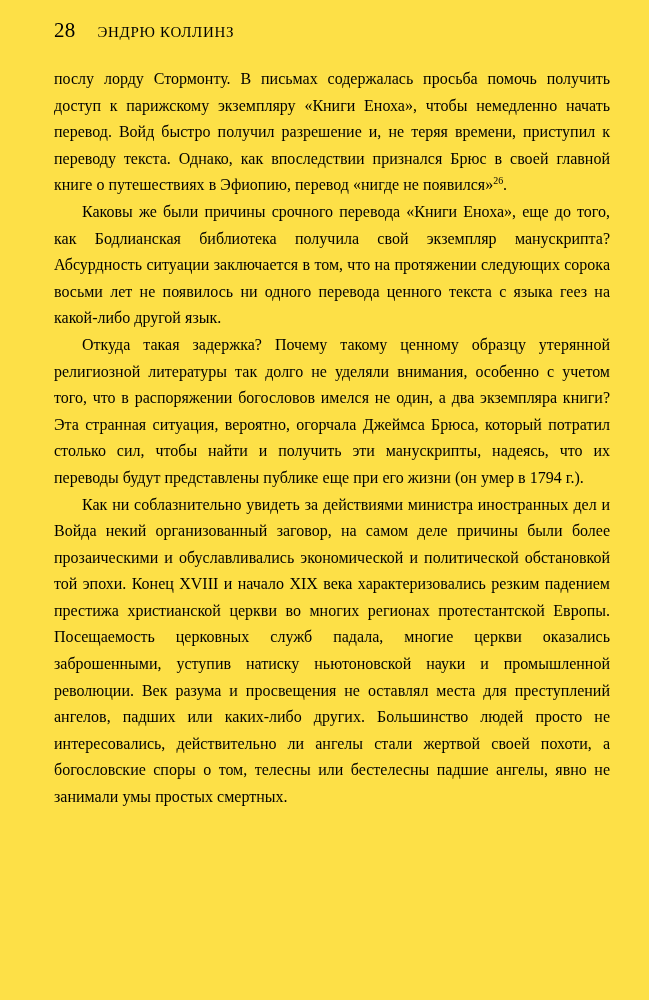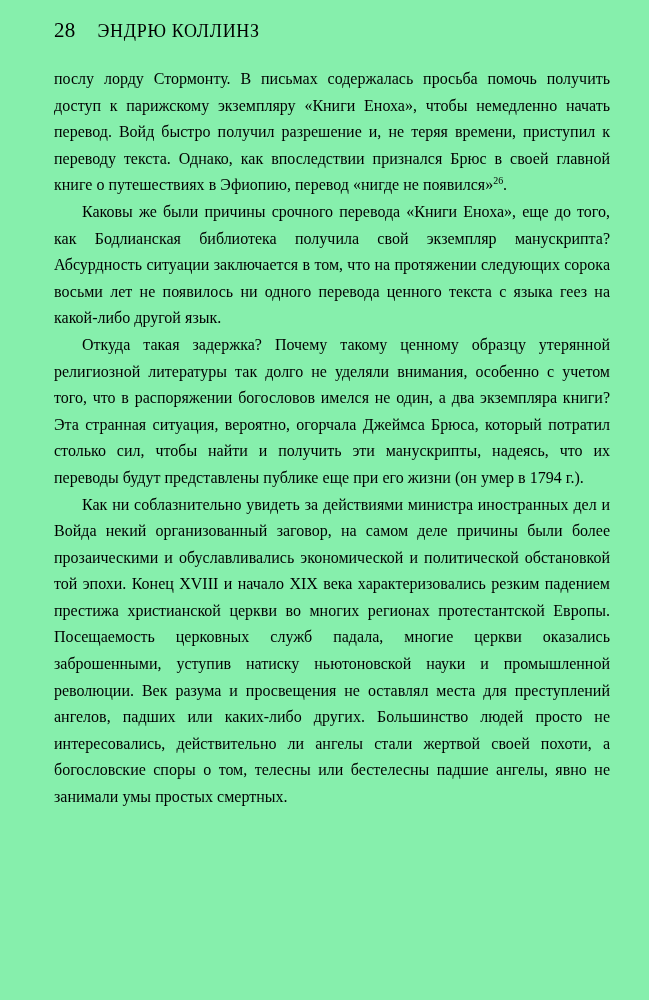--- a/index.html
+++ b/index.html
@@ -5,21 +5,21 @@
   html, body {
     margin: 0;
     padding: 0;
     background: #ffffff;
   }
 
   .page {
     position: relative;
     width: 649px;
     height: 1000px;
-    background: #86efac;
+    background: #fde047;
     overflow: hidden;
     font-family: "Liberation Serif", "DejaVu Serif", serif;
     color: #000000;
     -webkit-font-smoothing: antialiased;
   }
 
   
   .running-head {
     position: absolute;
     left: 54px;
@@ -31,21 +31,21 @@
     white-space: nowrap;
   }
 
   .folio {
     font-size: 21px;
     line-height: 1;
     letter-spacing: 0.2px;
   }
 
   .author-name {
-    font-size: 18px;
+    font-size: 15px;
     line-height: 1;
     letter-spacing: 0.7px;
     text-transform: uppercase;
   }
 
   
   .text-block {
     position: absolute;
     left: 54px;
     top: 66px;

